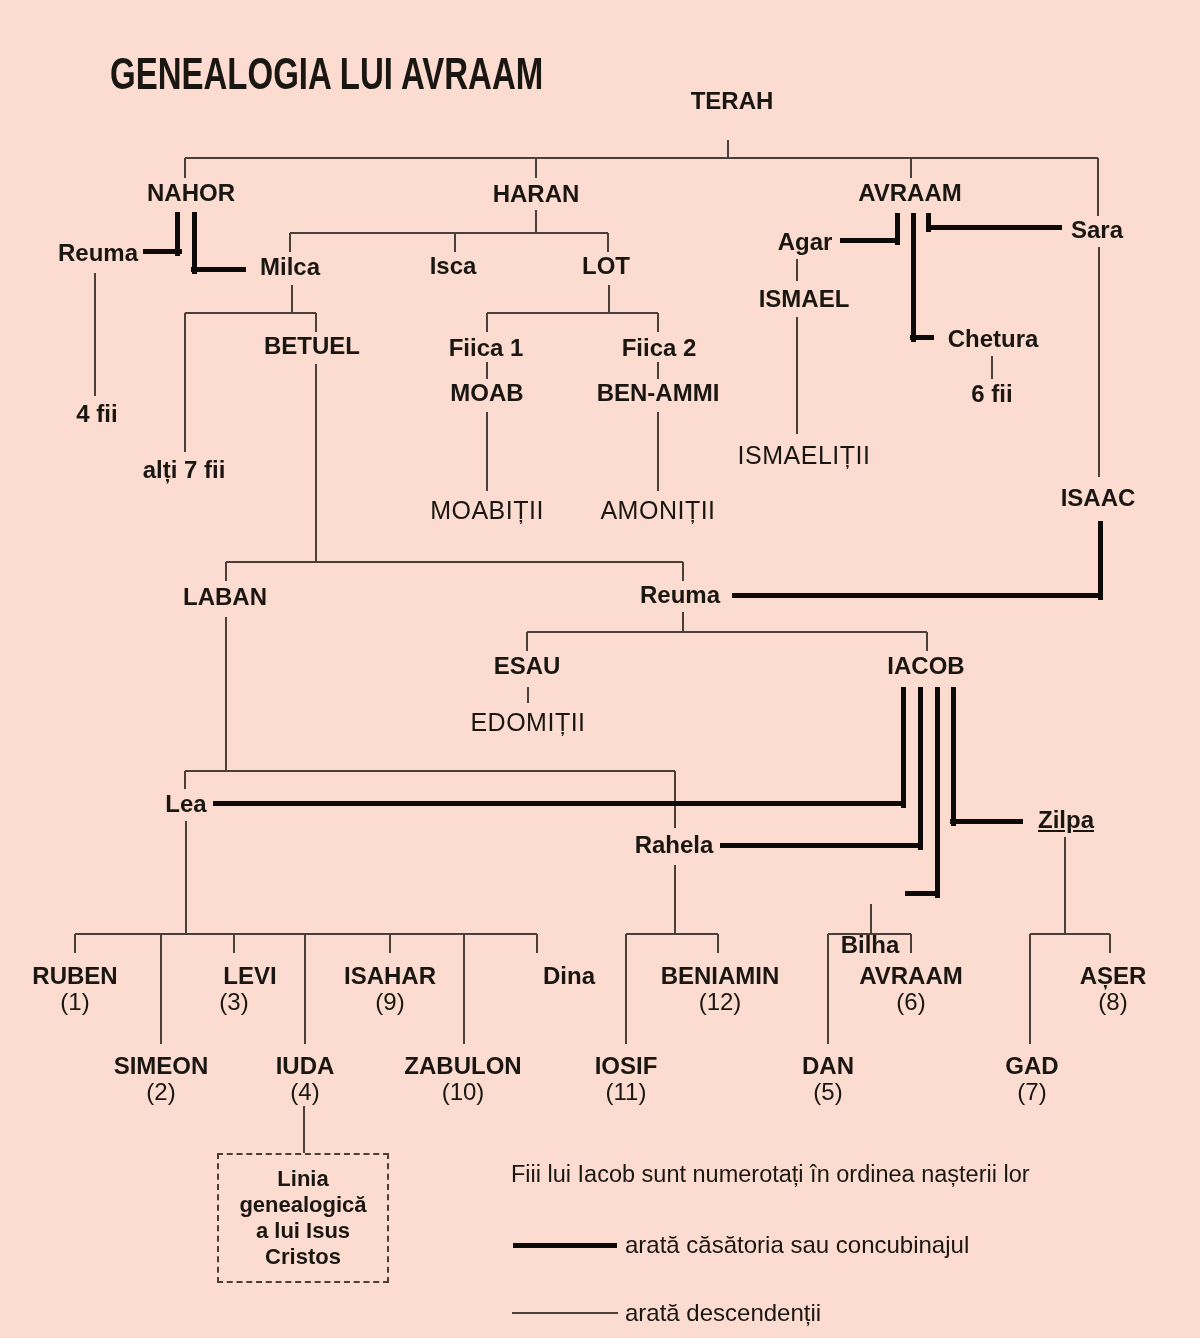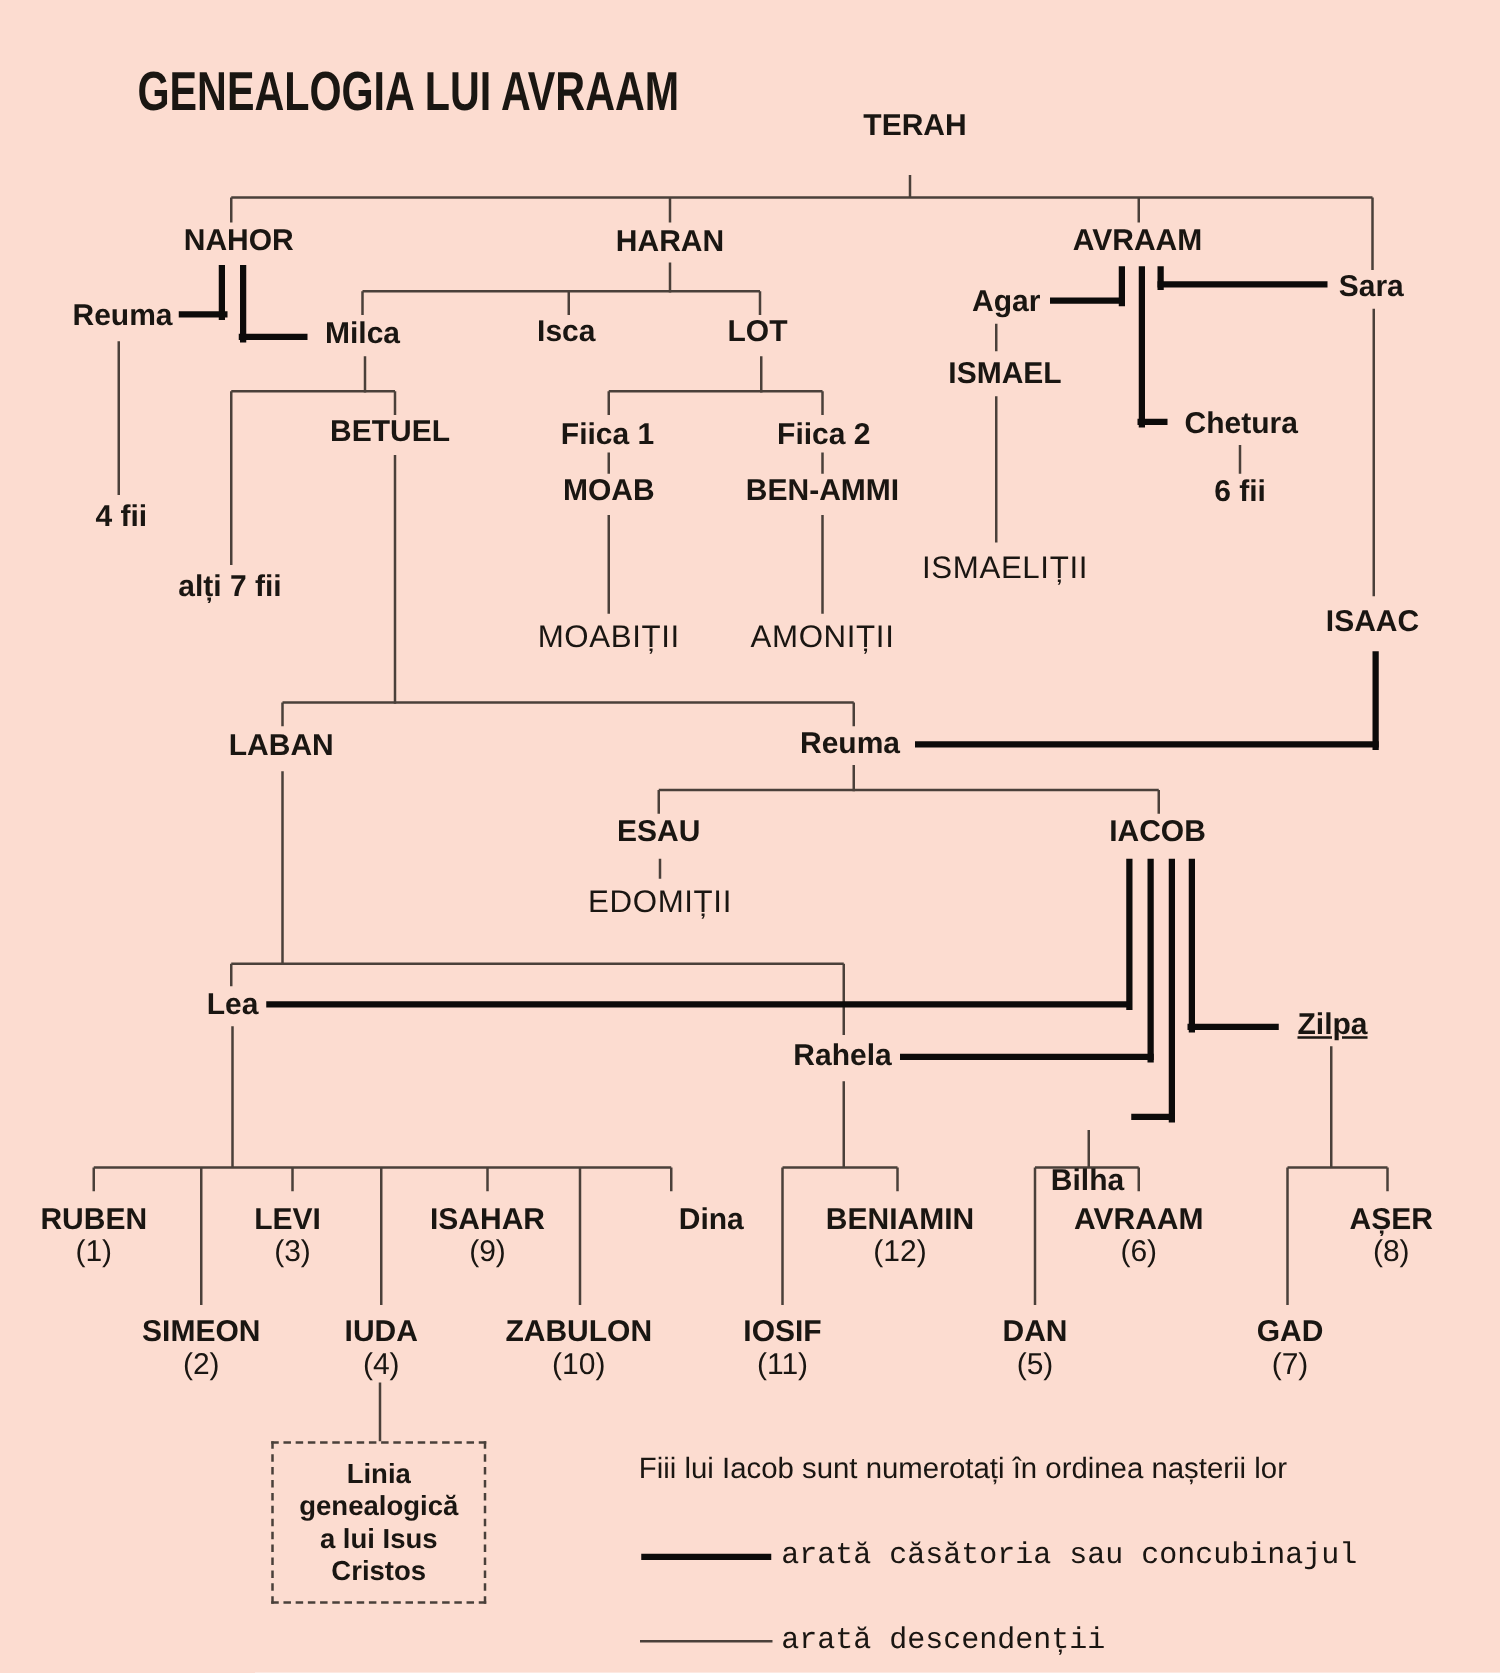--- a/index.html
+++ b/index.html
@@ -35,21 +35,21 @@
     display:flex;flex-direction:column;align-items:center;justify-content:center;
   }
   #jesus-box .box-line{
     font-size:22px;font-weight:bold;line-height:26px;text-align:center;
   }
   #legend-note{
     position:absolute;left:511px;top:1161px;
     font-size:23.5px;white-space:nowrap;
   }
   .legend-label{
-    position:absolute;font-size:24px;white-space:nowrap;font-family:Liberation Mono, monospace;
+    position:absolute;font-size:24px;white-space:nowrap;
   }
   #legend-label-marriage{left:625px;top:1231px;}
   #legend-label-descent{left:625px;top:1299px;}
   #legend-swatch-marriage{
     position:absolute;left:513px;top:1243px;width:104px;height:5px;
     background:var(--line-thick,#0c0b0a);
   }
   #legend-swatch-descent{
     position:absolute;left:512px;top:1312px;width:106px;height:2px;
     background:var(--line-thin,#4a403a);
@@ -175,21 +175,21 @@
       <div class="label name" style="left: 926px; top: 666px;">IACOB</div>
       <div class="label group" style="left: 528px; top: 722px;">EDOMIȚII</div>
       <div class="label name" style="left: 186px; top: 804px;">Lea</div>
       <div class="label name" style="left: 674px; top: 845px;">Rahela</div>
       <div class="label name" style="left: 870px; top: 945px;">Bilha</div>
       <div class="label name" style="left: 1066px; top: 820px; text-decoration: underline;">Zilpa</div>
       <div class="label name" style="left: 75px; top: 976px;">RUBEN</div>
       <div class="label num" style="left: 75px; top: 1002px;">(1)</div>
       <div class="label name" style="left: 161px; top: 1066px;">SIMEON</div>
       <div class="label num" style="left: 161px; top: 1092px;">(2)</div>
-      <div class="label name" style="left: 230px; top: 976px;">LEVI</div>
+      <div class="label name" style="left: 250px; top: 976px;">LEVI</div>
       <div class="label num" style="left: 234px; top: 1002px;">(3)</div>
       <div class="label name" style="left: 305px; top: 1066px;">IUDA</div>
       <div class="label num" style="left: 305px; top: 1092px;">(4)</div>
       <div class="label name" style="left: 828px; top: 1066px;">DAN</div>
       <div class="label num" style="left: 828px; top: 1092px;">(5)</div>
       <div class="label name" style="left: 911px; top: 976px;">AVRAAM</div>
       <div class="label num" style="left: 911px; top: 1002px;">(6)</div>
       <div class="label name" style="left: 1032px; top: 1066px;">GAD</div>
       <div class="label num" style="left: 1032px; top: 1092px;">(7)</div>
       <div class="label name" style="left: 1113px; top: 976px;">AȘER</div>

